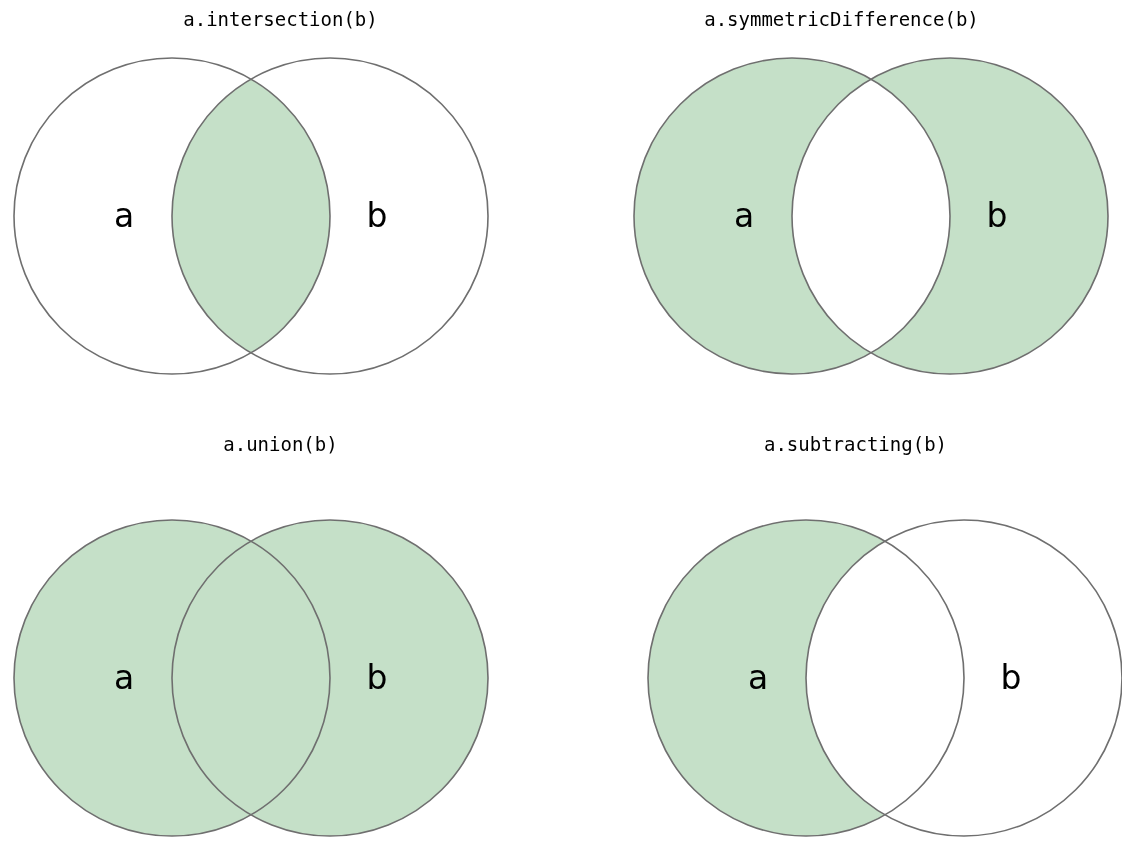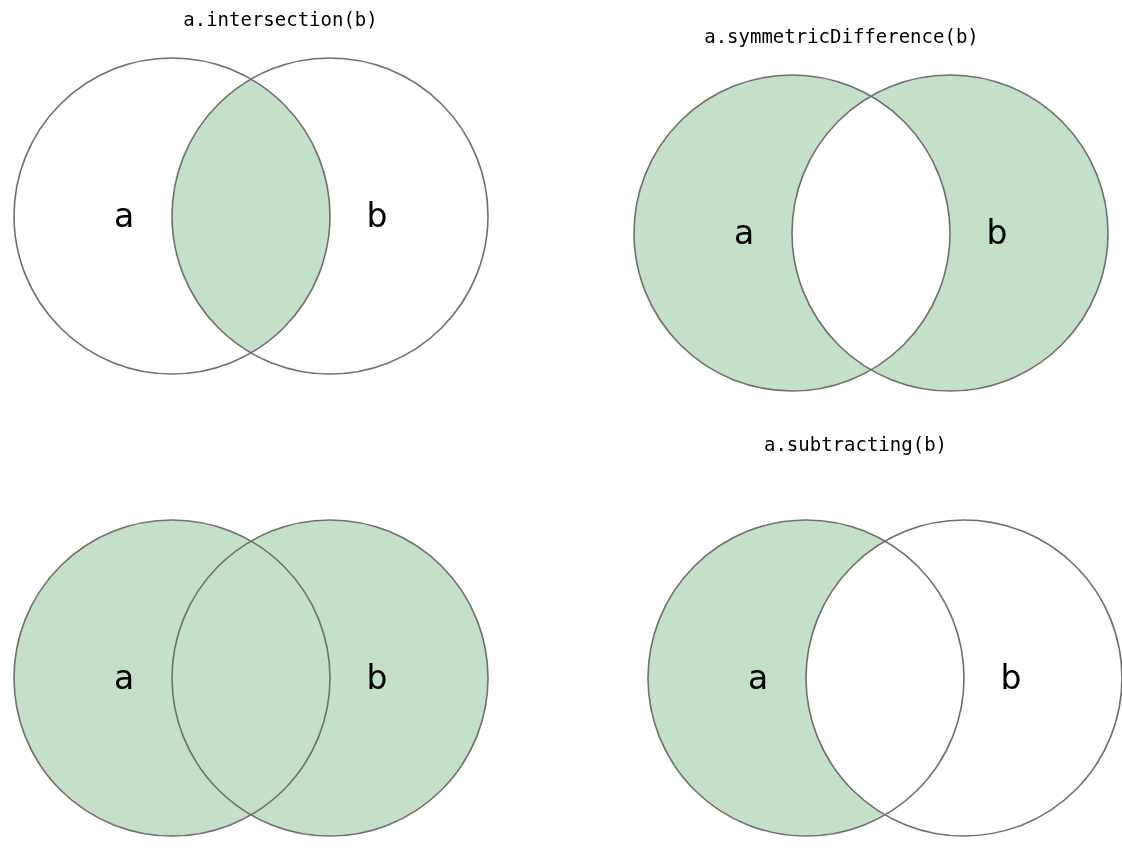--- a/index.html
+++ b/index.html
@@ -87,21 +87,21 @@
       <g clip-path="url(#clipA0)">
         <circle cx="330" cy="216" r="158" fill="#c5e0c8"></circle>
       </g>
       <circle class="circle-outline" cx="172" cy="216" r="158"></circle>
       <circle class="circle-outline" cx="330" cy="216" r="158"></circle>
       <text class="set-label" x="124" y="215">a</text>
       <text class="set-label" x="377" y="215">b</text>
     </svg>
   </div>
 
-  <div class="panel" style="left:561px; top:17px;">
+  <div class="panel" style="left:561px; top:0px;">
     <div class="panel-title">a.symmetricDifference(b)</div>
     <svg class="venn-svg" viewBox="0 0 561 431">
       <defs>
         <clipPath id="clipA1">
             <circle cx="231" cy="216" r="158"></circle>
           </clipPath>
         <clipPath id="clipB1">
             <circle cx="389" cy="216" r="158"></circle>
           </clipPath>
       </defs>
@@ -115,20 +115,21 @@
         <circle cx="389" cy="216" r="158" fill="#ffffff"></circle>
       </g>
       <circle class="circle-outline" cx="231" cy="216" r="158"></circle>
       <circle class="circle-outline" cx="389" cy="216" r="158"></circle>
       <text class="set-label" x="183" y="215">a</text>
       <text class="set-label" x="436" y="215">b</text>
     </svg>
   </div>
 
   <div class="panel" style="left:0px; top:425px;">
+    <div class="panel-title">a.union(b)</div>
     <svg class="venn-svg" viewBox="0 0 561 431">
       <defs>
         <clipPath id="clipA2">
             <circle cx="172" cy="253" r="158"></circle>
           </clipPath>
         <clipPath id="clipB2">
             <circle cx="330" cy="253" r="158"></circle>
           </clipPath>
       </defs>
       <g clip-path="url(#clipA2)">

